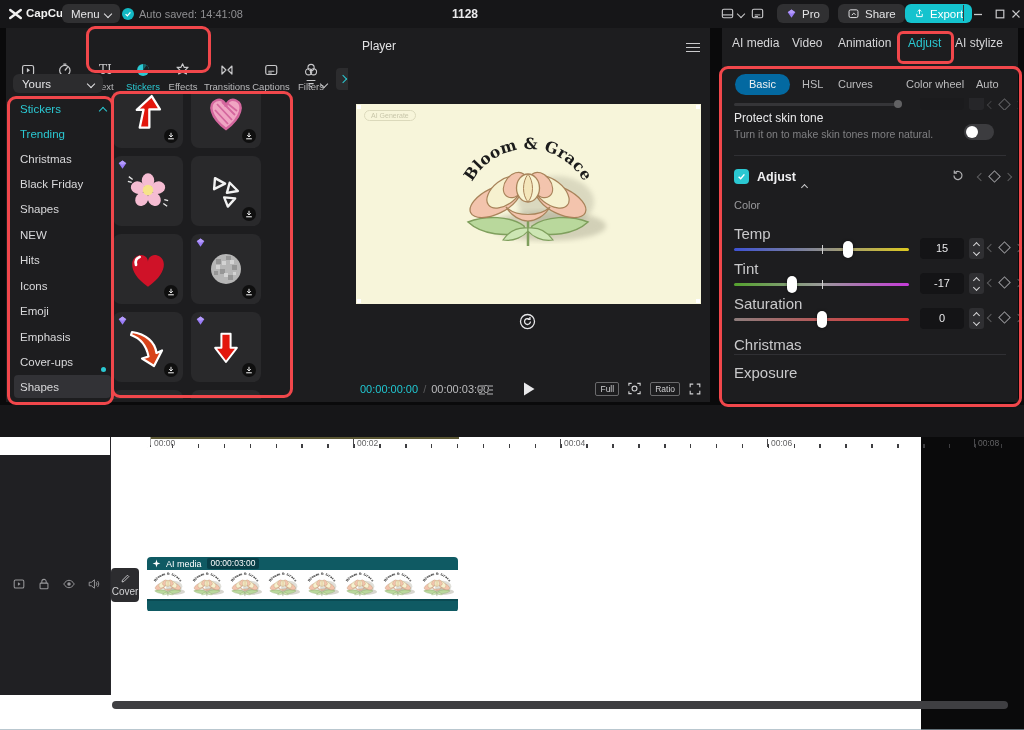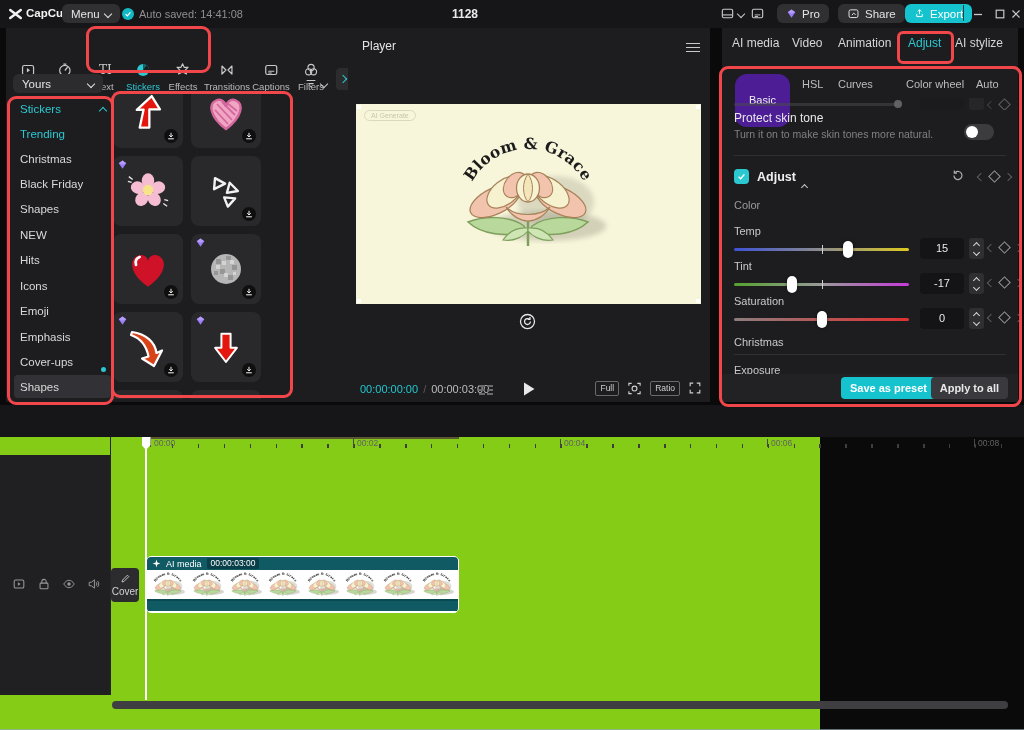--- a/index.html
+++ b/index.html
@@ -32,29 +32,29 @@
   .pro{position:absolute;left:4px;top:3px}
   
   .anno{position:absolute;border:3px solid #f1474b;border-radius:9px;pointer-events:none;z-index:60}
   
   .canvas{position:absolute;left:8px;top:76px;width:345px;height:200px;background:#f7f5da}
   .handle{position:absolute;width:4px;height:4px;background:#fff}
   
   .rtab{position:absolute;top:8px;font-size:12px;color:#d6d6d8;white-space:nowrap}
   .rtab.active{color:#2bc8d2}
   .subtab{position:absolute;top:46px;font-size:11px;color:#bcbcbe;height:21px;line-height:21px}
-  .subtab.active{background:#4c1d95;border-radius:12px;padding:16px 14px;color:#f2f2f2}
+  .subtab.active{background:#0369a1;border-radius:12px;padding:0 14px;color:#f2f2f2}
   .slider-track{position:absolute;height:3px;border-radius:2px;width:175px;left:12px}
   .slider-handle{position:absolute;top:-7px;width:10px;height:17px;border-radius:5px;background:#fff;transform:translateX(-50%);box-shadow:0 0 3px rgba(0,0,0,.6)}
   .slider-tick{position:absolute;left:50%;top:-3px;width:1px;height:9px;background:#cfcfcf}
   .valbox{position:absolute;left:198px;width:44px;height:21px;background:#141416;border-radius:4px;color:#e8e8ea;font-size:11px;text-align:center;line-height:21px}
   .stepper{position:absolute;left:247px;width:15px;height:21px;background:#2f2f32;border-radius:3px;display:flex;flex-direction:column;align-items:center;justify-content:center;gap:2px;color:#d5d5d7}
   .kf{position:absolute;left:266px;display:flex;align-items:center;gap:6px;color:#5c5c5e}
   .kf .dia{width:7px;height:7px;border:1.2px solid #97979a;transform:rotate(45deg)}
-  .flabel{position:absolute;left:12px;font-size:11px;color:#c9c9cb}
+  .flabel{position:absolute;left:12px;font-size:15px;color:#c9c9cb}
   .divider{position:absolute;left:12px;width:272px;height:1px;background:#303034}
   .rlab{position:absolute;top:438px;display:flex;gap:3px;align-items:center;color:#626264;font-size:8.5px}
   .rtick{width:1px;height:8px;background:#48484b}
   .clip{position:absolute;left:146px;top:556px;width:313px;height:57px;border:1.5px solid #fff;border-radius:5px;overflow:hidden;background:#fff;box-sizing:border-box}
   .clip-head{height:13px;background:#0f5a63;display:flex;align-items:center;gap:5px;padding:0 5px;color:#fff;font-size:9px}
   .clip-dur{background:#083f48;border-radius:2px;padding:0 4px;height:11px;line-height:11px;font-size:8.5px}
   .clip-body{height:29px;background:#fff;display:flex;align-items:center;justify-content:space-around;padding:0 2px}
   .clip-foot{height:12px;background:#0f5a63;border-top:2.5px solid #0a4a52;box-sizing:border-box}
   svg{display:block}
 </style>
@@ -440,21 +440,21 @@
           <rect x="9" y="5" width="6" height="2"></rect>
           <rect x="9" y="9" width="6" height="2"></rect>
         </g>
       </svg>
   </div>
   <div class="abs" style="left:174px;top:353px">
     <svg width="14" height="16" viewBox="0 0 14 16">
         <path d="M2 1.5 L12.5 8 L2 14.5 Z" fill="#e8e8ea"></path>
       </svg>
   </div>
-  <div class="abs" style="right:8px;top:353px;display:flex;gap:8px">
+  <div class="abs" style="right:8px;top:353px;display:flex;align-items:center;gap:8px">
     <div style="border:1px solid #6a6a6c;border-radius:2px;font-size:8.5px;color:#cfcfd1;padding:1px 4px">Full</div>
     <svg width="15" height="15" viewBox="0 0 16 16">
         <path d="M2 5 V2.5 H5 M11 2.5 H14 V5 M14 11 V13.5 H11 M5 13.5 H2 V11" stroke="#cfcfd1" stroke-width="1.2" fill="none"></path>
         <circle cx="8" cy="8" r="2.6" fill="none" stroke="#cfcfd1" stroke-width="1.2"></circle>
       </svg>
     <div style="border:1px solid #6a6a6c;border-radius:2px;font-size:8.5px;color:#cfcfd1;padding:1px 4px">Ratio</div>
     <svg width="14" height="14" viewBox="0 0 16 16">
         <path d="M2.5 6 V2.5 H6 M10 2.5 H13.5 V6 M13.5 10 V13.5 H10 M6 13.5 H2.5 V10" stroke="#cfcfd1" stroke-width="1.3" fill="none"></path>
       </svg>
   </div>
@@ -564,24 +564,20 @@
         <i class="chev left"></i>
         <span class="dia"></span>
         <i class="chev right"></i>
       </div>
   </div>
 
   <div class="flabel" style="top:308px">Christmas</div>
   <div class="divider" style="top:326px"></div>
   <div class="flabel" style="top:336px">Exposure</div>
 
-  <div class="abs" style="left:0;top:346px;width:296px;height:28px;background:#222225">
-    <div class="abs" style="right:82px;top:3px;height:22px;background:#14c3ce;border-radius:4px;color:#fff;font-size:11px;font-weight:bold;line-height:22px;padding:0 9px">Save as preset</div>
-    <div class="abs" style="right:10px;top:3px;height:22px;background:#3a3a3e;border-radius:4px;color:#e8e8ea;font-size:11px;font-weight:bold;line-height:22px;padding:0 9px">Apply to all</div>
-  </div>
 </div>
 
 <div class="abs" style="left:0;top:405px;width:1024px;height:32px;background:#161618">
   
   
   
   
   
   
   
@@ -604,21 +600,21 @@
   
   
   
   
   
   
   
   
 </div>
 
-<div class="abs" style="left:0;top:437px;width:820px;height:293px;background:#84cc16">
+<div class="abs" style="left:0;top:437px;width:921px;height:293px;background:#ffffff">
   <div class="abs" style="left:0;top:18px;width:110px;height:240px;background:#202023"></div>
   <div class="abs" style="left:110px;top:0;width:1px;height:258px;background:#26262a"></div>
 
   <div class="abs" style="left:146px;top:7px;width:860px;height:4px;background:repeating-linear-gradient(90deg,#3e3e41 0 1.5px,transparent 1.5px 25.9px)"></div>
   <div class="abs" style="left:146px;top:0;width:313px;height:1.5px;background:#5b5733"></div>
   <div class="rlab" style="left:150px;top:1px">
       <i class="rtick"></i>
       <span>00:00</span>
     </div>
   <div class="rlab" style="left:353px;top:1px">

